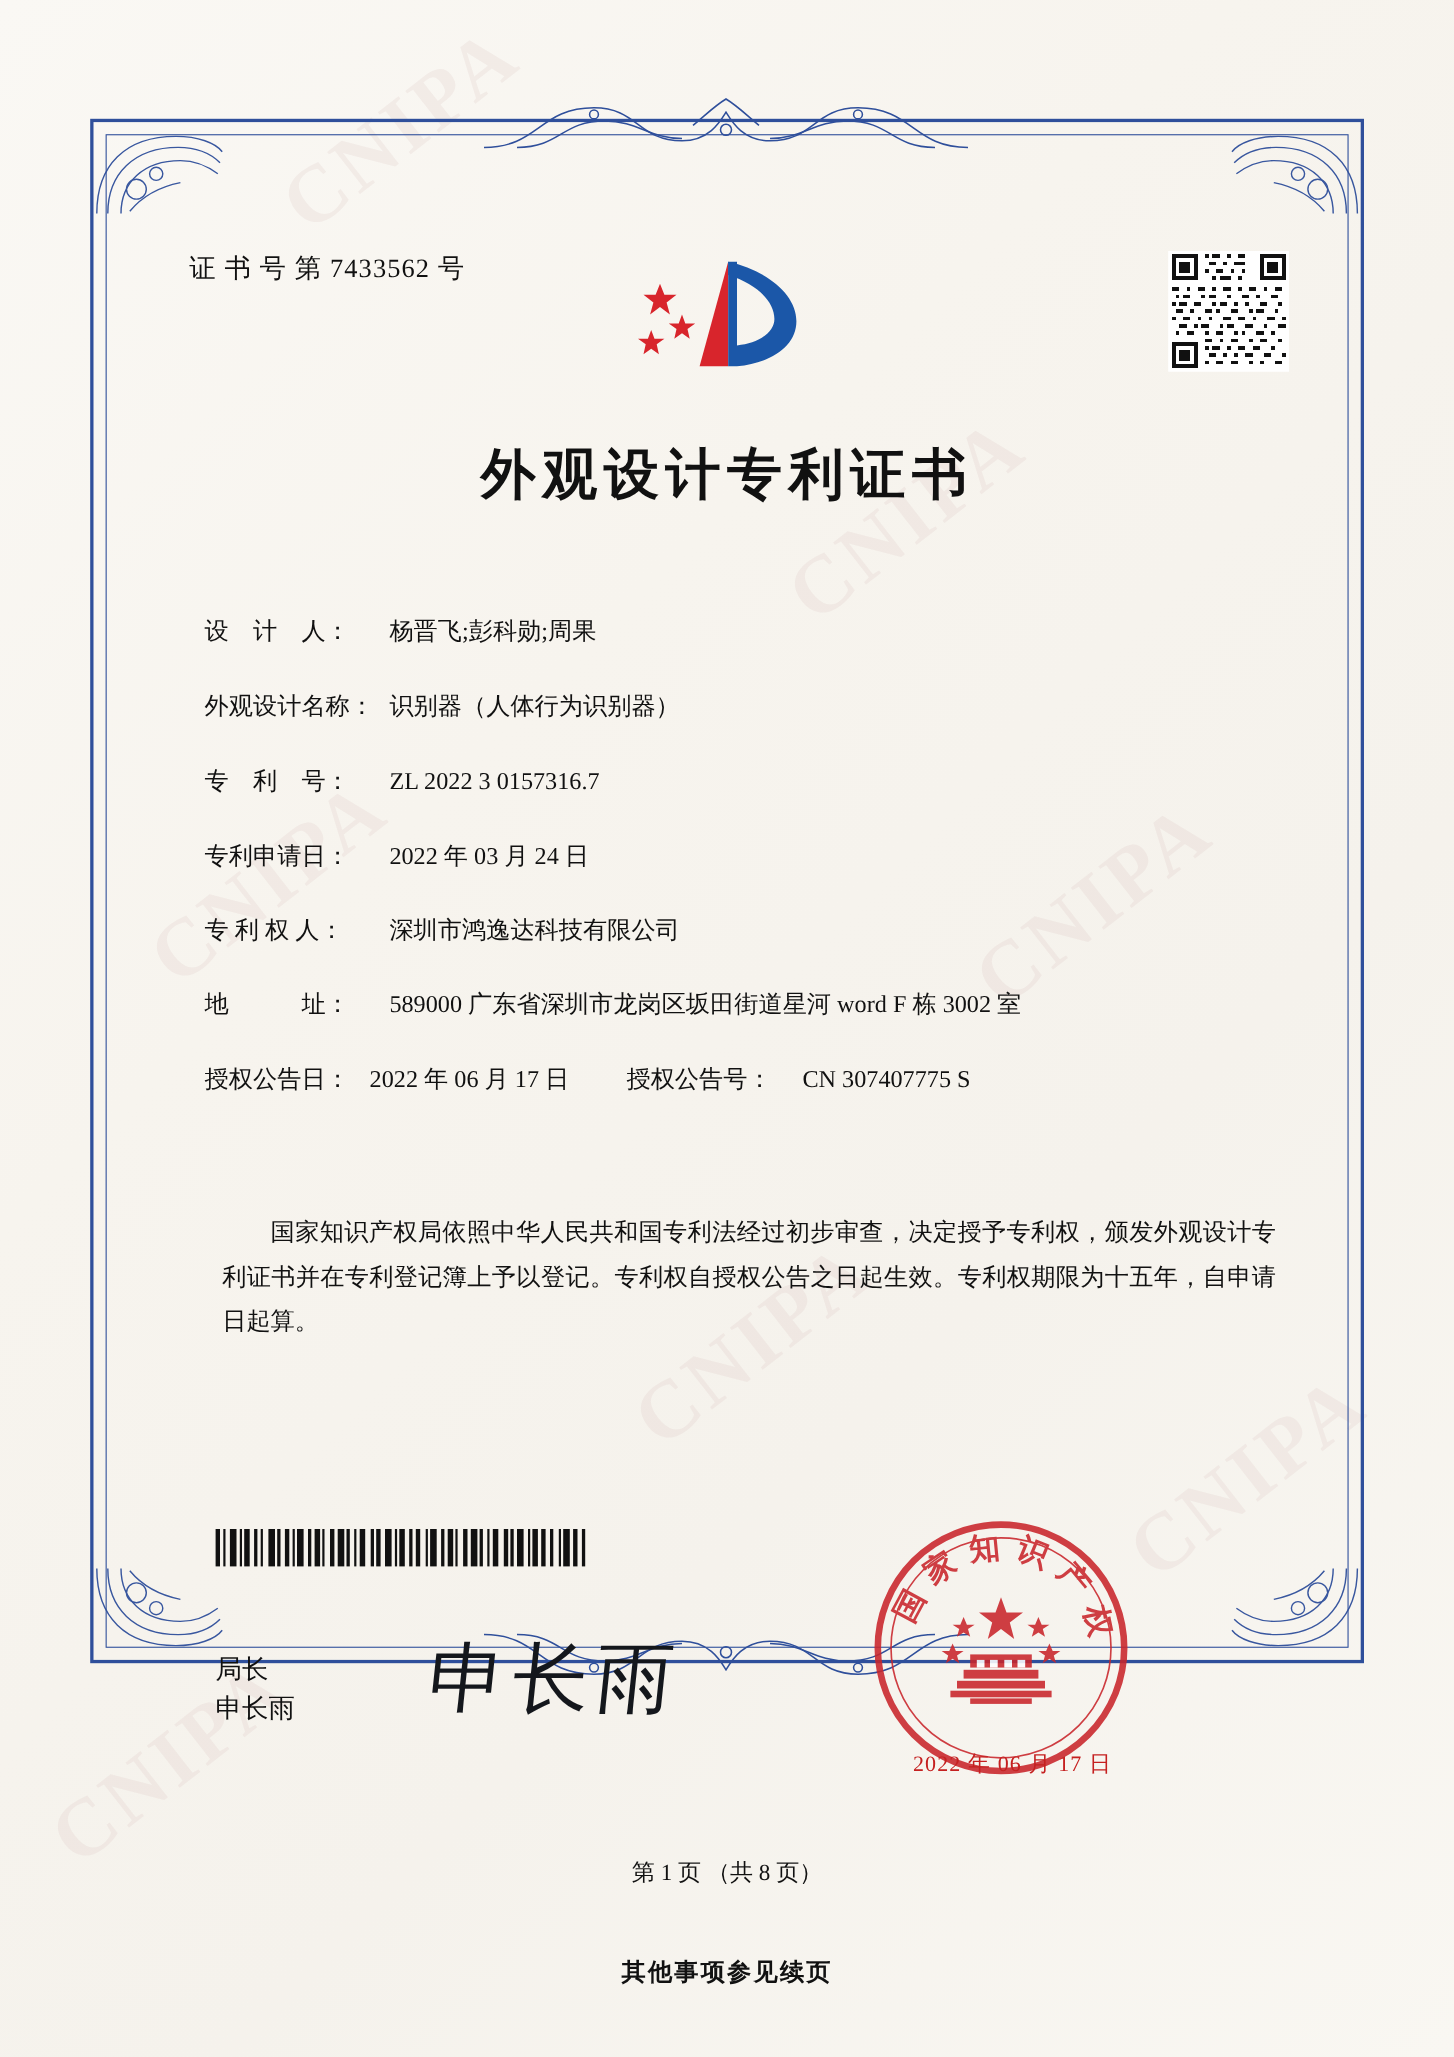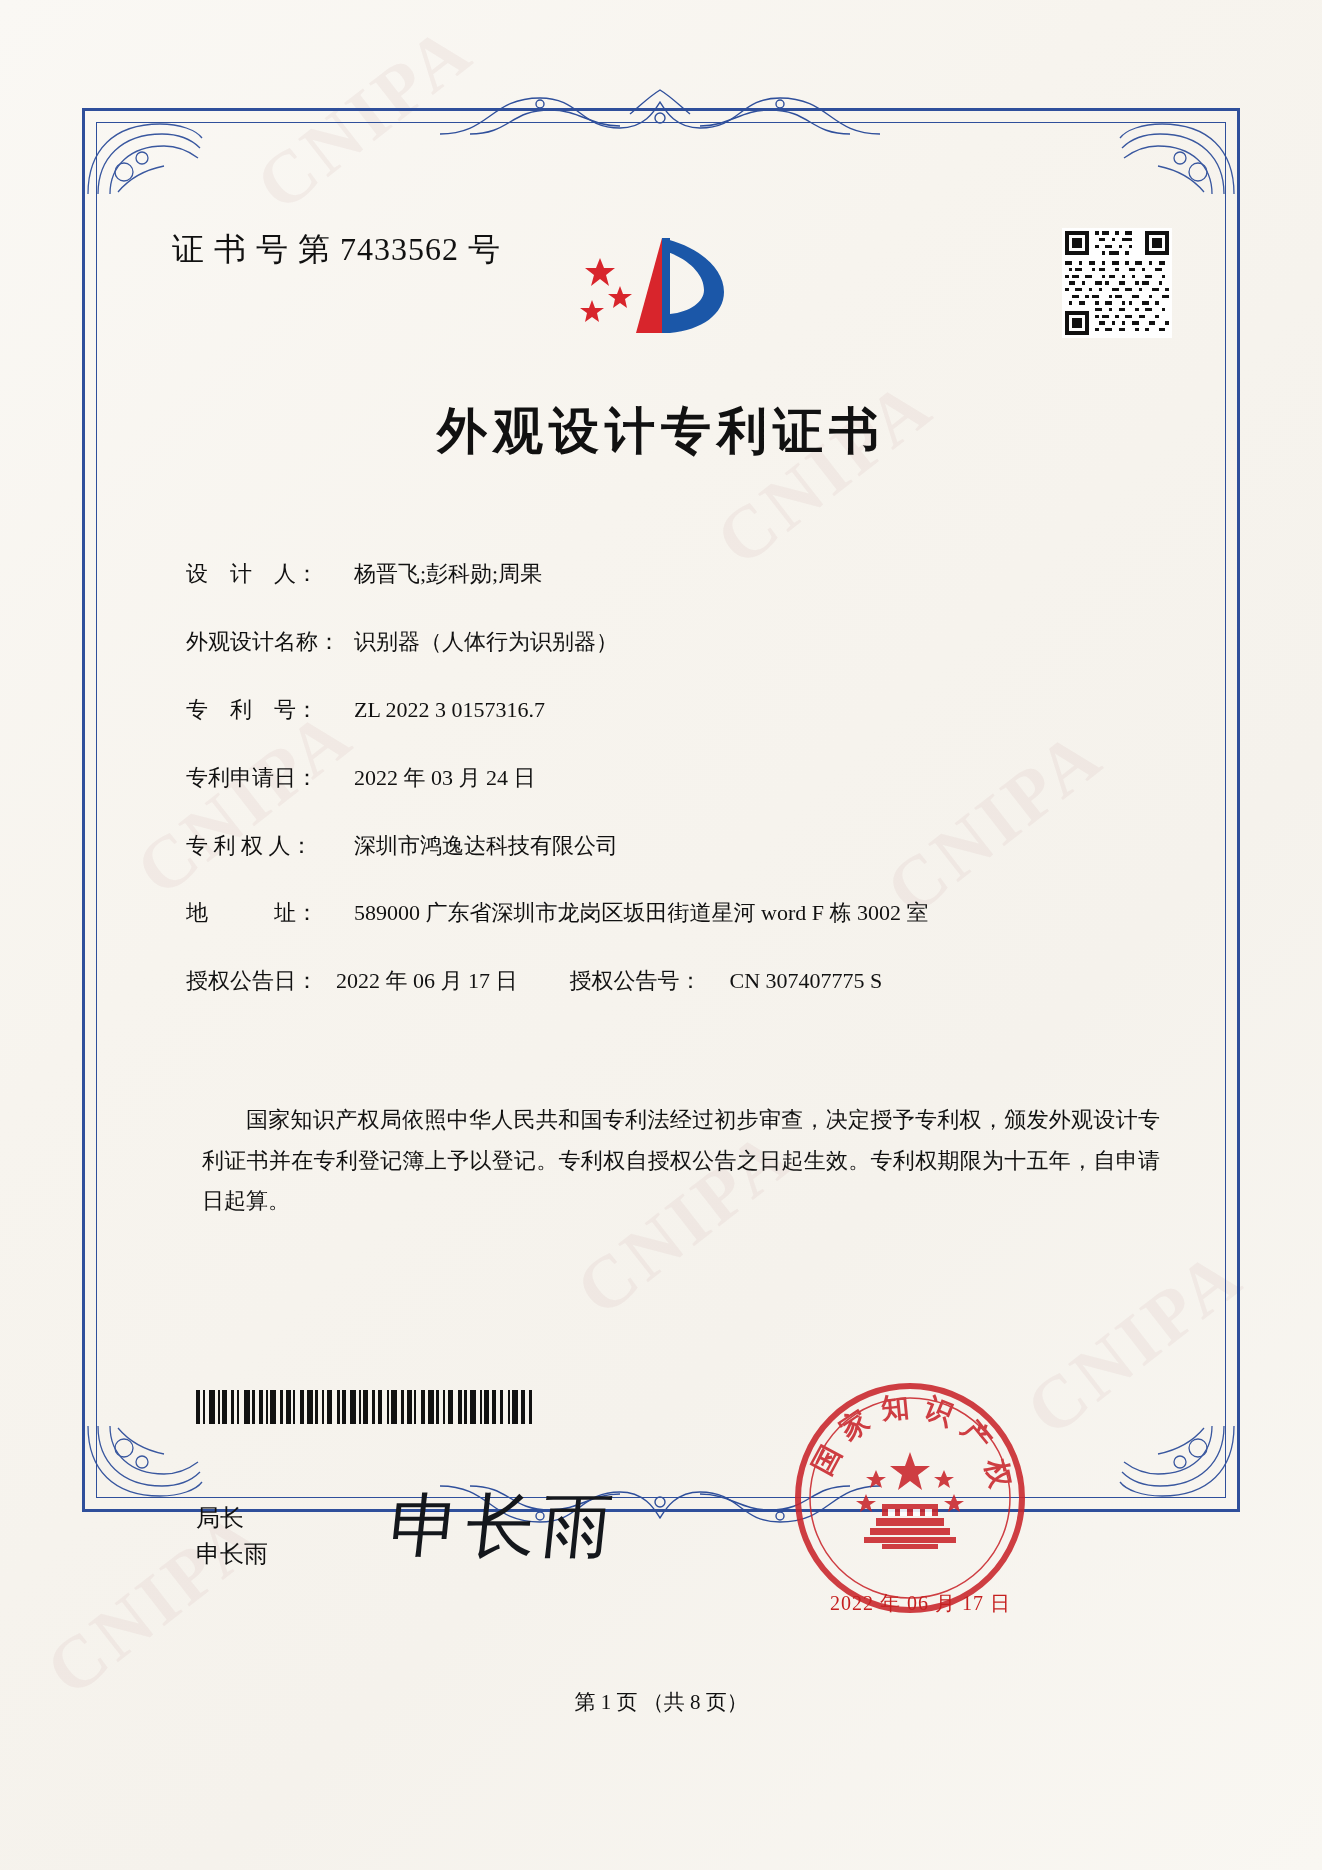--- a/index.html
+++ b/index.html
@@ -75,21 +75,21 @@
     left: 430px; top: 1478px;
     width: 460px; height: 58px;
     color: #2f4f9b;
     transform: scaleY(-1);
   }
 
   
   .cert-no {
     position: absolute;
     left: 172px; top: 228px;
-    font-size: 32px;
+    font-size: 24px;
     letter-spacing: 1px;
     color: #111;
   }
   .logo {
     position: absolute;
     left: 578px; top: 228px;
     width: 165px; height: 125px;
   }
   .qr {
     position: absolute;
@@ -601,14 +601,15 @@
         </defs>
         <text font-size="28" font-weight="bold" fill="#c9252b" font-family="'Liberation Serif',serif" letter-spacing="12">
           <textPath href="#sealarc" startOffset="8%">国家知识产权局</textPath>
         </text>
       </g>
     </svg>
   </div>
   <div class="seal-date">2022 年 06 月 17 日</div>
 
   <div class="pagenum">第 1 页 （共 8 页）</div>
+  <div class="footnote">其他事项参见续页</div>
 
 </div>
 
 </body></html>

